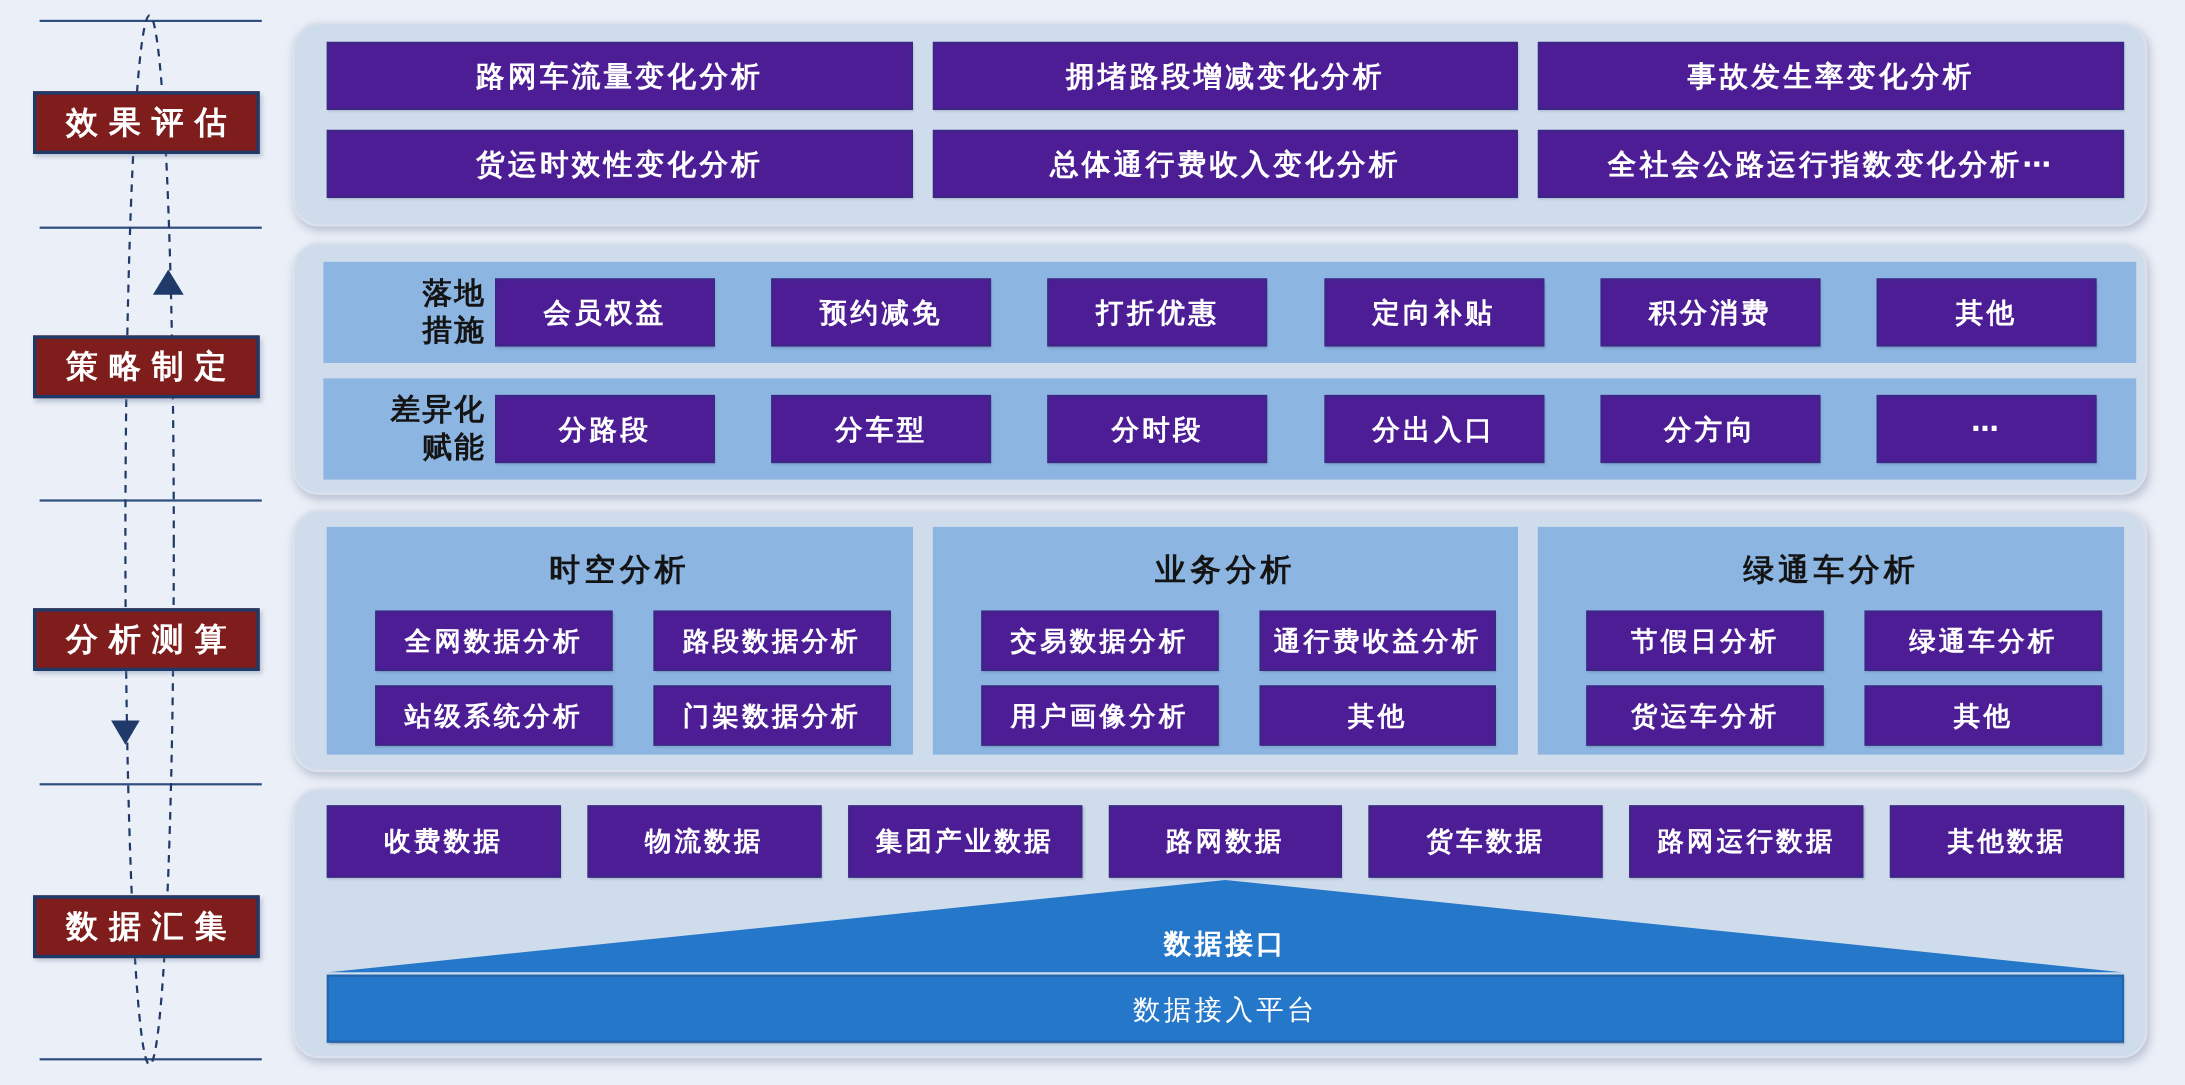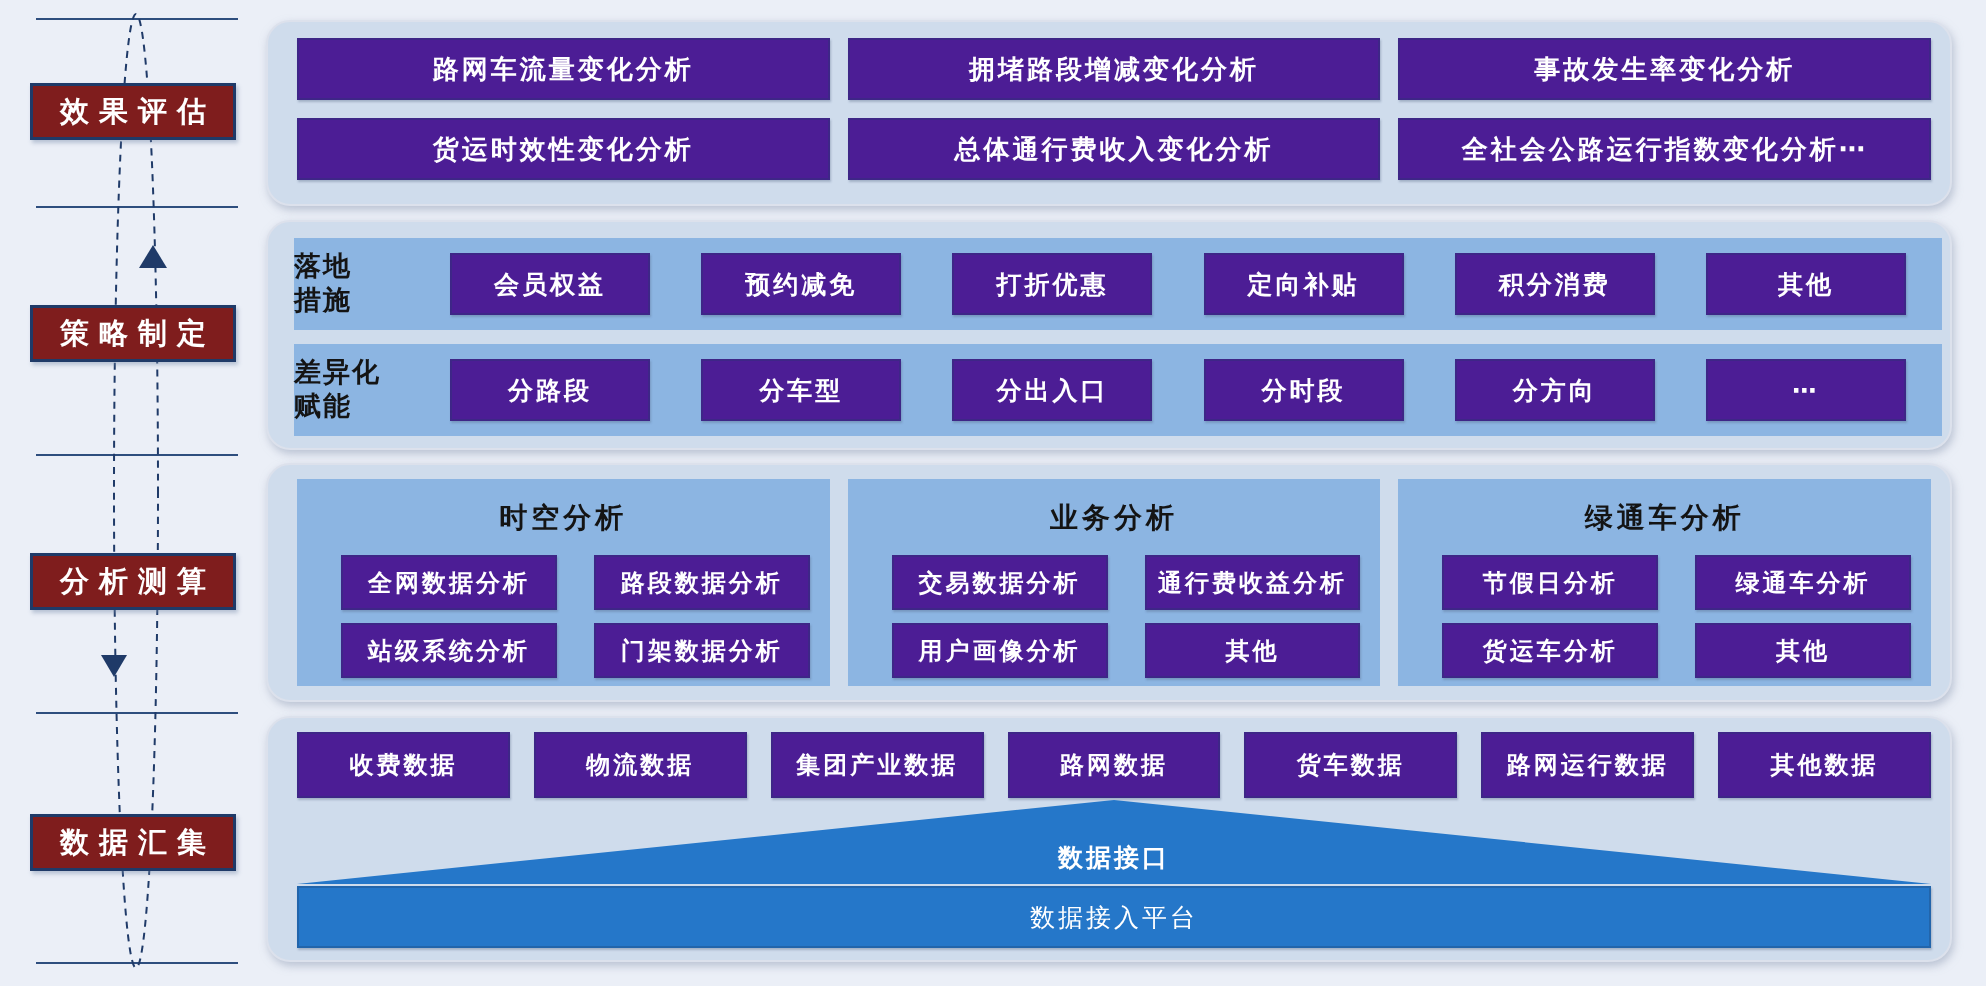--- a/index.html
+++ b/index.html
@@ -31,21 +31,21 @@
   .box{
     background:#4c1d95;color:#fff;display:flex;align-items:center;justify-content:center;
     font-size:26px;font-weight:600;letter-spacing:3px;box-sizing:border-box;
     border:2px solid rgba(31,58,104,.30);box-shadow:1px 2px 2px rgba(80,100,130,.35);
     white-space:nowrap;
   }
   #panel-strategy{top:220px;height:230px;display:flex;flex-direction:column;
     gap:14px;padding:16px 8px 12px 26px;}
   .strip{background:#8cb5e2;flex:1;display:flex;align-items:center;}
   .strip-label{
-    flex:0 0 148px;text-align:left;color:#141414;font-size:27px;font-weight:700;
+    flex:0 0 148px;text-align:right;color:#141414;font-size:27px;font-weight:700;
     line-height:1.25;letter-spacing:2px;white-space:pre-line;
   }
   .strip-boxes{flex:1;display:flex;justify-content:space-between;align-items:flex-end;
     padding:0 36px 0 8px;}
   .strip-boxes .box{width:200px;height:62px;font-size:25px;}
   #panel-analysis{top:463px;height:239px;display:flex;gap:18px;padding:14px 19px 14px 29px;}
   .group{flex:1;background:#8cb5e2;display:flex;flex-direction:column;}
   .group-title{
     text-align:center;color:#141414;font-size:28px;font-weight:700;
     letter-spacing:4px;padding:20px 0 18px;
@@ -113,22 +113,22 @@
       <div class="box">积分消费</div>
       <div class="box">其他</div>
     </div>
   </div>
   <div class="strip">
     <div class="strip-label">差异化
 赋能</div>
     <div class="strip-boxes">
       <div class="box">分路段</div>
       <div class="box">分车型</div>
+      <div class="box">分时段</div>
       <div class="box">分出入口</div>
-      <div class="box">分时段</div>
       <div class="box">分方向</div>
       <div class="box">⋯</div>
     </div>
   </div>
 </div>
 
 <div id="panel-analysis" class="panel">
   <div class="group">
     <div class="group-title">时空分析</div>
     <div class="group-grid">

